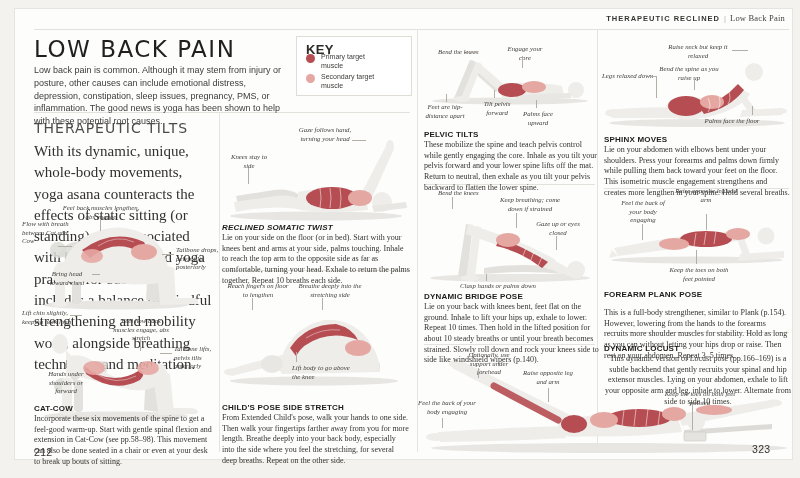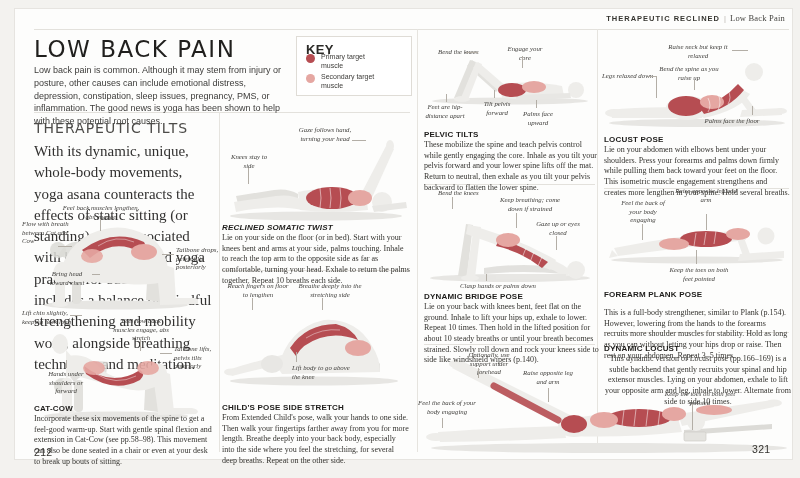--- a/index.html
+++ b/index.html
@@ -289,23 +289,23 @@
 
 <div class="pose-h" style="left:222px;top:403px;">CHILD'S POSE SIDE STRETCH</div>
 <div class="pose-b" style="left:222px;top:413px;width:188px;">From Extended Child's pose, walk your hands to one side. Then walk your fingertips farther away from you for more length. Breathe deeply into your back body, especially into the side where you feel the stretching, for several deep breaths. Repeat on the other side.</div>
 
 <div class="pose-h" style="left:424px;top:130px;">PELVIC TILTS</div>
 <div class="pose-b" style="left:424px;top:140px;width:174px;">These mobilize the spine and teach pelvis control while gently engaging the core. Inhale as you tilt your pelvis forward and your lower spine lifts off the mat. Return to neutral, then exhale as you tilt your pelvis backward to flatten the lower spine.</div>
 
 <div class="pose-h" style="left:424px;top:292px;">DYNAMIC BRIDGE POSE</div>
 <div class="pose-b" style="left:424px;top:302px;width:176px;">Lie on your back with knees bent, feet flat on the ground. Inhale to lift your hips up, exhale to lower. Repeat 10 times. Then hold in the lifted position for about 10 steady breaths or until your breath becomes strained. Slowly roll down and rock your knees side to side like windshield wipers (p.140).</div>
 
-<div class="pose-h" style="left:604px;top:135px;">LOCUST POSE</div>
+<div class="pose-h" style="left:604px;top:135px;">SPHINX MOVES</div>
 <div class="pose-b" style="left:604px;top:145px;width:186px;">Lie on your abdomen with elbows bent under your shoulders. Press your forearms and palms down firmly while pulling them back toward your feet on the floor. This isometric muscle engagement strengthens and creates more lengthen in your spine. Hold several breaths.</div>
 
 <div class="pose-h" style="left:604px;top:290px;">FOREARM PLANK POSE</div>
 <div class="pose-b" style="left:604px;top:308px;width:186px;">This is a full-body strengthener, similar to Plank (p.154). However, lowering from the hands to the forearms recruits more shoulder muscles for stability. Hold as long as you can without letting your hips drop or raise. Then rest on your abdomen. Repeat 3–5 times.</div>
 
 <div class="pose-h" style="left:604px;top:344px;">DYNAMIC LOCUST</div>
 <div class="pose-b" style="left:604px;top:354px;width:188px;text-align:center;">This dynamic version of Locust pose (pp.166–169) is a subtle backbend that gently recruits your spinal and hip extensor muscles. Lying on your abdomen, exhale to lift your opposite arm and leg, inhale to lower. Alternate from side to side 10 times.</div>
 
 <div class="pagenum" style="left:34px;top:446px;">212</div>
-<div class="pagenum" style="left:752px;top:443px;">321</div>
+<div class="pagenum" style="left:752px;top:443px;">323</div>
 
 </body></html>

